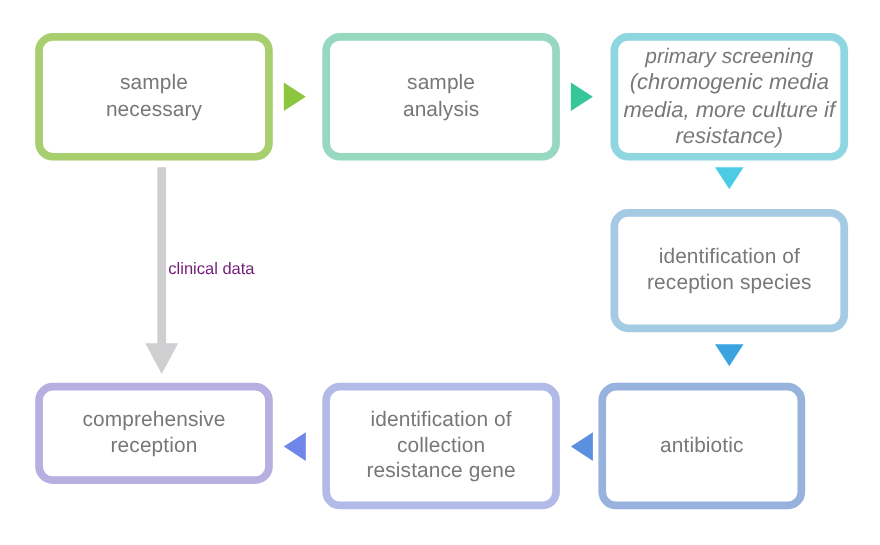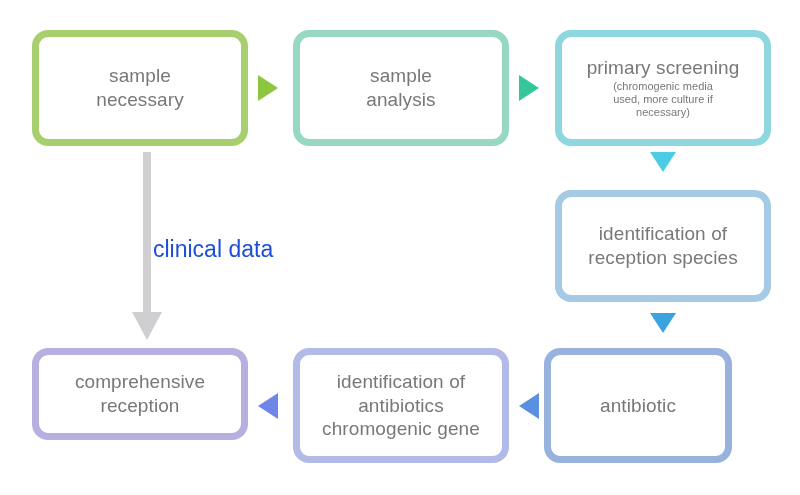--- a/index.html
+++ b/index.html
@@ -37,37 +37,38 @@
   }
   .node .line {
     display: block;
     white-space: nowrap;
   }
   .node-main {
     font-size: 19px;
     letter-spacing: 0.1px;
   }
   .node-sub {
-    font-size: 11px;
+    font-size: 20px;
     letter-spacing: 0px;
     line-height: 1.22;
   }
 
   
   #node-sample-collection {
     left: 32px;  top: 30px;  width: 216px; height: 116px;
     border-color: #a8cf6e;
   }
   #node-sample-reception {
     left: 293px; top: 30px;  width: 216px; height: 116px;
     border-color: #96d9c0;
   }
   #node-primary-screening {
     left: 555px; top: 30px;  width: 216px; height: 116px;
     border-color: #8ed6e0;
+    font-style: italic;
   }
   #node-bacterial-species {
     left: 555px; top: 190px; width: 216px; height: 112px;
     border-color: #a4cae4;
   }
   #node-antibiotic-susceptibility {
     left: 544px; top: 348px; width: 188px; height: 115px;
     border-color: #96b2dd;
   }
   #node-resistance-gene {
@@ -152,22 +153,22 @@
     width: 0;
     height: 0;
     border-left: 15px solid transparent;
     border-right: 15px solid transparent;
     border-top: 28px solid #cfcfd1;
   }
   #clinical-data-label {
     position: absolute;
     left: 153px;
     top: 236px;
-    font-size: 23px;
-    color: #1d4ed8;
+    font-size: 15px;
+    color: #701a75;
     white-space: nowrap;
   }
 </style>
 </head>
 <body>
 
 <div id="canvas">
 
   <div class="node node-main" id="node-sample-collection">
     <span class="line">sample</span>
@@ -179,43 +180,43 @@
   <div class="node node-main" id="node-sample-reception">
     <span class="line">sample</span>
     <span class="line">analysis</span>
   </div>
 
   <div class="tri tri-right" id="arrow-reception-screening"></div>
 
   <div class="node" id="node-primary-screening">
     <span class="line node-main">primary screening</span>
     <span class="line node-sub">(chromogenic media</span>
-    <span class="line node-sub">used, more culture if</span>
-    <span class="line node-sub">necessary)</span>
+    <span class="line node-sub">media, more culture if</span>
+    <span class="line node-sub">resistance)</span>
   </div>
 
   <div class="tri tri-down" id="arrow-screening-species"></div>
 
   <div class="node node-main" id="node-bacterial-species">
     <span class="line">identification of</span>
     <span class="line">reception species</span>
   </div>
 
   <div class="tri tri-down" id="arrow-species-susceptibility"></div>
 
   <div class="node node-main" id="node-antibiotic-susceptibility">
     <span class="line">antibiotic</span>
   </div>
 
   <div class="tri tri-left" id="arrow-susceptibility-resistance"></div>
 
   <div class="node node-main" id="node-resistance-gene">
     <span class="line">identification of</span>
-    <span class="line">antibiotics</span>
-    <span class="line">chromogenic gene</span>
+    <span class="line">collection</span>
+    <span class="line">resistance gene</span>
   </div>
 
   <div class="tri tri-left" id="arrow-resistance-analysis"></div>
 
   <div class="node node-main" id="node-comprehensive-analysis">
     <span class="line">comprehensive</span>
     <span class="line">reception</span>
   </div>
 
   <div id="clinical-data-connector">

